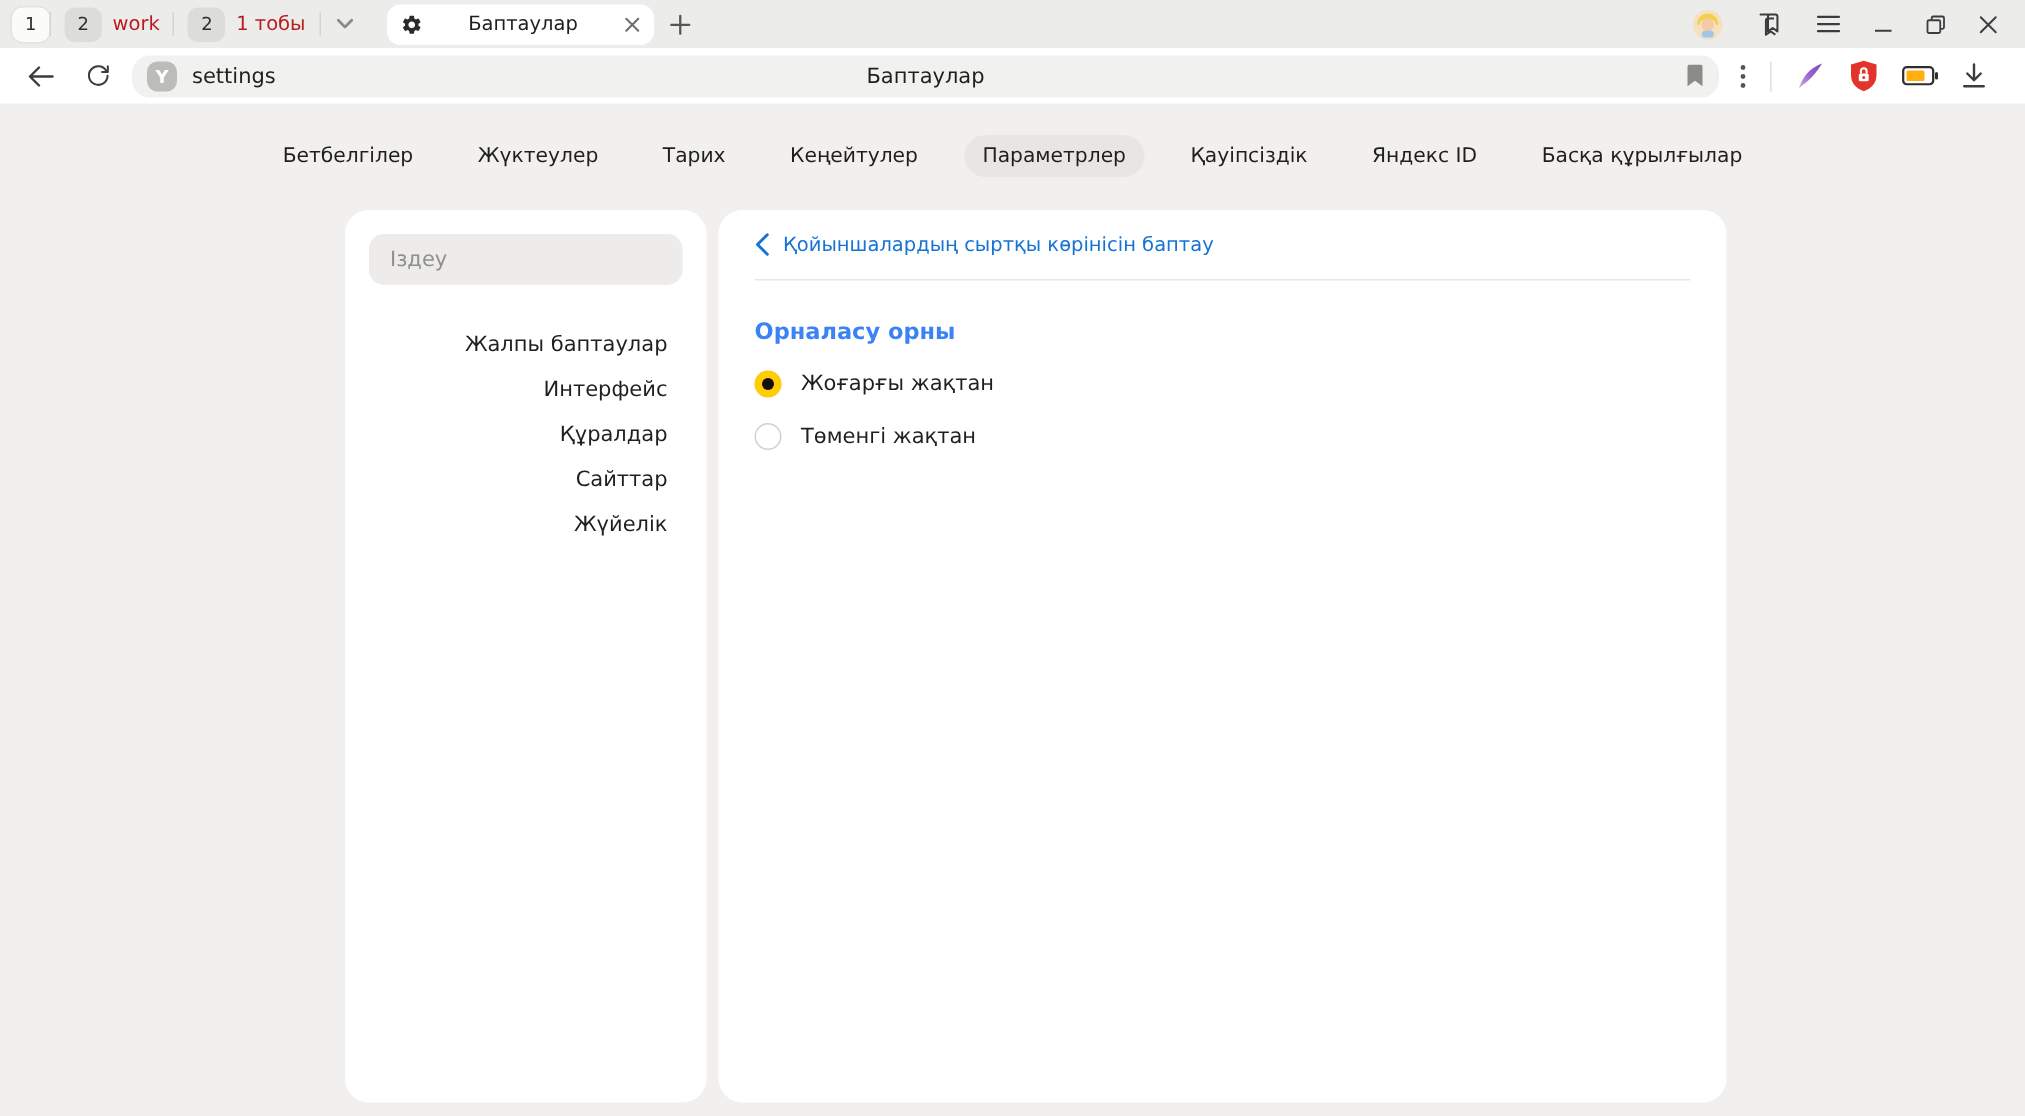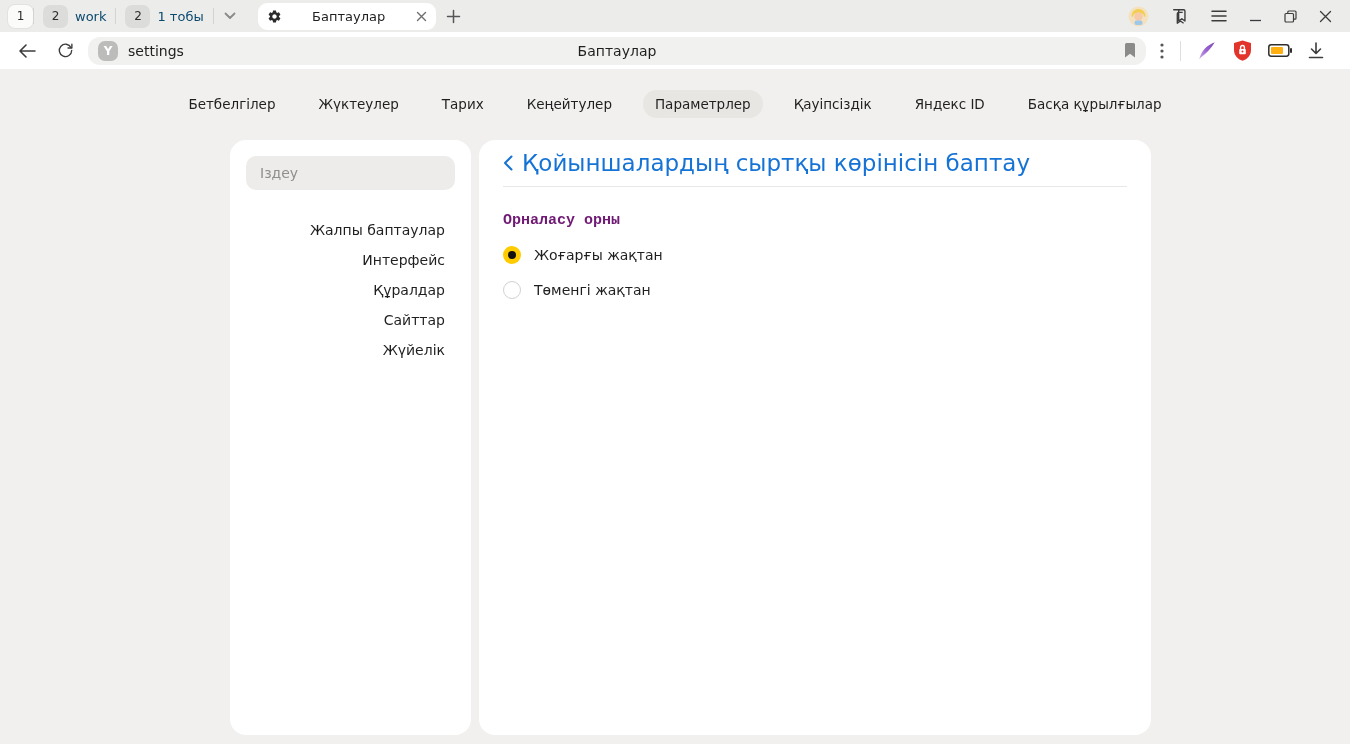--- a/index.html
+++ b/index.html
@@ -6,21 +6,21 @@
   html,body { width:1350px; height:744px; overflow:hidden; }
   body { font-family:"DejaVu Sans","Liberation Sans",sans-serif; color:#1f1f1f; background:#f1f0ee; }
 
   
   .tabstrip { height:32px; background:#ececeb; display:flex; align-items:center; padding:0 8px; }
   .tg-badge { min-width:25px; height:23px; border-radius:7px; display:flex; align-items:center;
               justify-content:center; font-size:12px; color:#2d2d2d; padding:0 7px; cursor:default; }
   .tg-badge.active-group { background:#fbfbfa; box-shadow:0 0 0 1px rgba(0,0,0,.04); }
   .tg-badge.gray { background:#dcdcdb; }
   .tab-group { display:flex; align-items:center; gap:7px; padding:0 9px; }
-  .tab-group .tg-label { font-size:13px; color:#0c4a6e; }
+  .tab-group .tg-label { font-size:13px; color:#b91c1c; }
   .strip-div { width:1px; height:16px; background:#d3d3d2; }
   .chev-btn { padding:0 10px; display:flex; align-items:center; }
   .active-tab { width:178px; height:27px; background:#ffffff; border-radius:9px; margin-left:12px;
                 display:flex; align-items:center; padding:0 9px; }
   .active-tab .tab-title { flex:1; text-align:center; font-size:13px; color:#1f1f1f;
                            white-space:nowrap; overflow:hidden; }
   .newtab-btn { margin-left:10px; display:flex; align-items:center; }
   .strip-spacer { flex:1; }
   .strip-right { display:flex; align-items:center; gap:22px; padding-right:10px; }
   .win-btn, .icon-btn { display:flex; align-items:center; justify-content:center; }
@@ -49,24 +49,24 @@
   .sidebar { width:241px; background:#ffffff; border-radius:16px; padding:16px; flex:none; }
   .search-box { width:100%; height:34px; background:#edecea; border:none; border-radius:10px;
                 padding:0 14px; font-size:14px; font-family:inherit; color:#1f1f1f; outline:none; }
   .search-box::placeholder { color:#8f8f8f; }
   .side-list { margin-top:25px; }
   .side-item { font-size:14px; color:#1f1f1f; padding:7px 10px; border-radius:8px; cursor:default;text-align:right; }
 
   .main-panel { width:672px; background:#ffffff; border-radius:16px; margin-left:8px; padding:0 24px; flex:none; }
   .main-head { display:flex; align-items:center; height:47px; border-bottom:1px solid #e9e7e5; }
   .back-ic { display:flex; align-items:center; margin-right:9px; cursor:pointer; }
-  .main-title { font-size:23px; color:#1673d6; }
+  .main-title { font-size:13px; color:#1673d6; }
 
   .section { margin-top:25px; }
-  .section-title { font-size:15px; font-weight:bold; color:#701a75;font-family:Liberation Mono, monospace; }
+  .section-title { font-size:15px; font-weight:bold; color:#3b82f6; }
   .radio-row { display:flex; align-items:center; gap:13px; margin-top:17px; cursor:default; }
   .radio { width:18px; height:18px; border-radius:50%; flex:none; position:relative; }
   .radio.on { background:#ffcc00; }
   .radio.on::after { content:""; position:absolute; left:5px; top:5px; width:8px; height:8px;
                      border-radius:50%; background:#111; }
   .radio.off { background:#fff; border:1px solid #d2d1d0; }
   .radio-label { font-size:14px; color:#1f1f1f; }
 
   svg { display:block; }
 </style>

